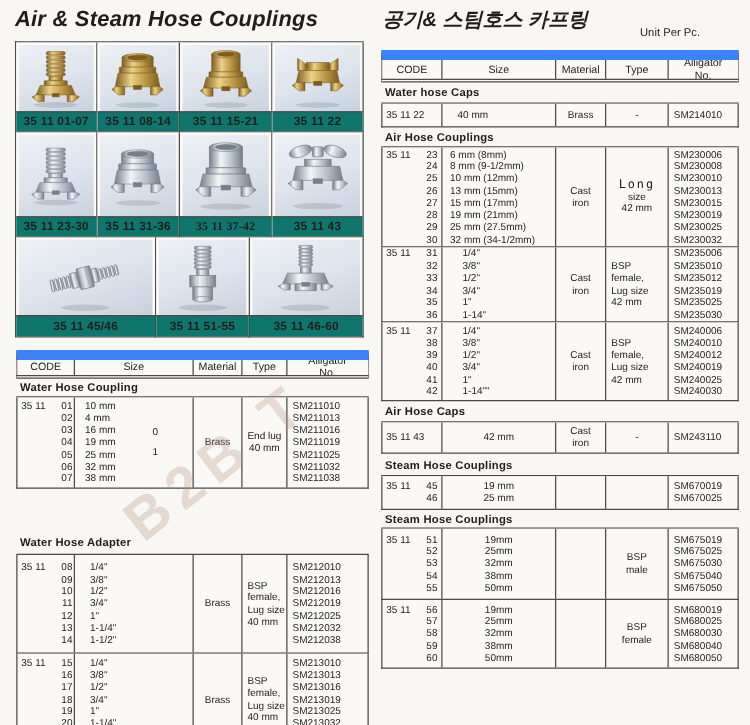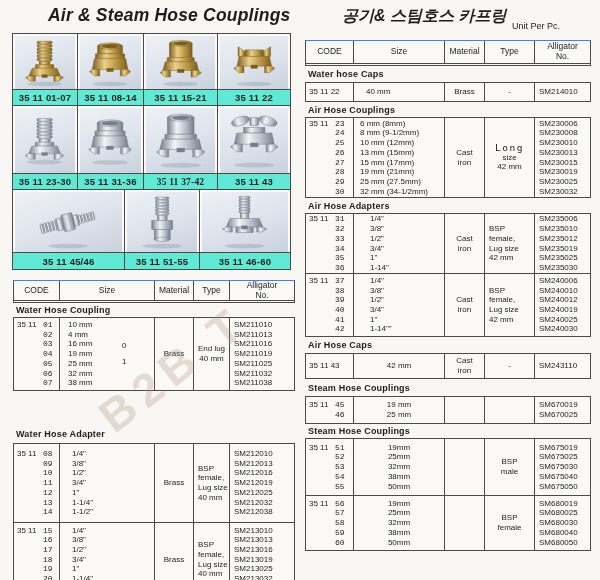--- a/index.html
+++ b/index.html
@@ -1,52 +1,52 @@
 <!DOCTYPE html>
 <html><head>
 <meta charset="utf-8">
 <style>
   html,body{margin:0;padding:0;background:#e9e7e2;}
   #page{position:relative;width:600px;height:580px;background:#f8f7f3;
         font-family:"Liberation Sans",sans-serif;color:#1d1d1d;overflow:hidden;}
-  .title{position:absolute;font-style:italic;font-weight:bold;white-space:nowrap;margin-left:36px;}
+  .title{position:absolute;font-style:italic;font-weight:bold;white-space:nowrap;}
   #left-title{left:12px;top:5px;font-size:17.5px;letter-spacing:.2px;}
   #right-title{left:306px;top:6px;font-size:16px;}
   #unit-label{position:absolute;left:512px;top:21px;font-size:9px;}
 
   
   #product-grid{position:absolute;left:12px;top:33px;width:278px;
                 border-top:1px solid #4a4a4a;border-left:1px solid #4a4a4a;}
   .grid-row{display:flex;}
   .grid-cell{box-sizing:border-box;border-right:1px solid #4a4a4a;border-bottom:1px solid #4a4a4a;
              display:flex;flex-direction:column;background:#fbfaf7;}
   .photo{box-sizing:border-box;margin:2px 2px 0 2px;
          background:linear-gradient(160deg,#eef1f6 0%,#dde3ec 55%,#c9d1dd 100%);
          display:flex;align-items:center;justify-content:center;overflow:hidden;}
   .photo svg{width:92%;height:94%;}
   .pcode{border-top:1px solid #4a4a4a;display:flex;align-items:center;justify-content:center;
-         font-size:9.5px;font-weight:bold;letter-spacing:.2px;background:#5eead4;}
+         font-size:9.5px;font-weight:bold;letter-spacing:.2px;background:#0f766e;}
 
   
   .tbl{position:absolute;}
   #left-table{left:13px;top:280px;}
   #right-table{left:305px;top:40px;}
   .blk{position:relative;display:flex;box-sizing:border-box;border-bottom:1px solid #4a4a4a;}
   .blk.row{border-left:1px solid #4a4a4a;border-right:1px solid #4a4a4a;background:#faf9f5;}
-  .blk.hdr{border-top:1px solid #3b82f6;border-bottom:3px double #4a4a4a;}
+  .blk.hdr{border-top:8px solid #3b82f6;border-bottom:3px double #4a4a4a;}
   .blk.section{align-items:center;padding-left:3px;background:transparent;}
   .section-label{font-size:9px;font-weight:bold;letter-spacing:.2px;}
   .cell{box-sizing:border-box;flex:none;display:flex;flex-direction:column;
         justify-content:center;overflow:hidden;position:relative;}
   .cell + .cell{border-left:1px solid #4a4a4a;}
   .ln{display:block;height:9.7px;line-height:9.7px;font-size:8px;white-space:nowrap;}
   .hln{font-size:8.5px;height:9.6px;line-height:9.6px;text-align:center;font-weight:500;}
   .code-ln{display:flex;}
   .pfx{display:inline-block;width:26px;padding-left:3px;}
-  .sfx{display:inline-block;width:15px;text-align:left;font-family:Liberation Mono, monospace;}
+  .sfx{display:inline-block;width:15px;text-align:right;}
   .ctr{text-align:center;}
   .tpad{padding-left:4px;}
   .long-ln{font-family:"DejaVu Sans Mono",monospace;font-size:9.5px;letter-spacing:1.5px;text-align:center;}
   .extra{position:absolute;font-size:8px;line-height:8px;}
 
   
   #watermark{position:absolute;left:105px;top:395px;font-size:46px;font-weight:bold;
              letter-spacing:8px;color:rgba(182,150,128,0.30);
              transform:rotate(-38deg);transform-origin:left center;pointer-events:none;}
 </style>
@@ -680,23 +680,20 @@
           <div class="ln" style="padding-left: 4px;">SM230006</div>
           <div class="ln" style="padding-left: 4px;">SM230008</div>
           <div class="ln" style="padding-left: 4px;">SM230010</div>
           <div class="ln" style="padding-left: 4px;">SM230013</div>
           <div class="ln" style="padding-left: 4px;">SM230015</div>
           <div class="ln" style="padding-left: 4px;">SM230019</div>
           <div class="ln" style="padding-left: 4px;">SM230025</div>
           <div class="ln" style="padding-left: 4px;">SM230032</div>
         </div>
       </div>
-      <div class="blk section" style="height: 16px;">
-        <span class="section-label">Air Hose Adapters</span>
-      </div>
       <div class="blk row" style="height: 60px;">
         <div class="cell" style="width: 47px;">
           <div class="ln code-ln">
             <span class="pfx">35 11</span>
             <span class="sfx">31</span>
           </div>
           <div class="ln code-ln">
             <span class="pfx"></span>
             <span class="sfx">32</span>
           </div>

